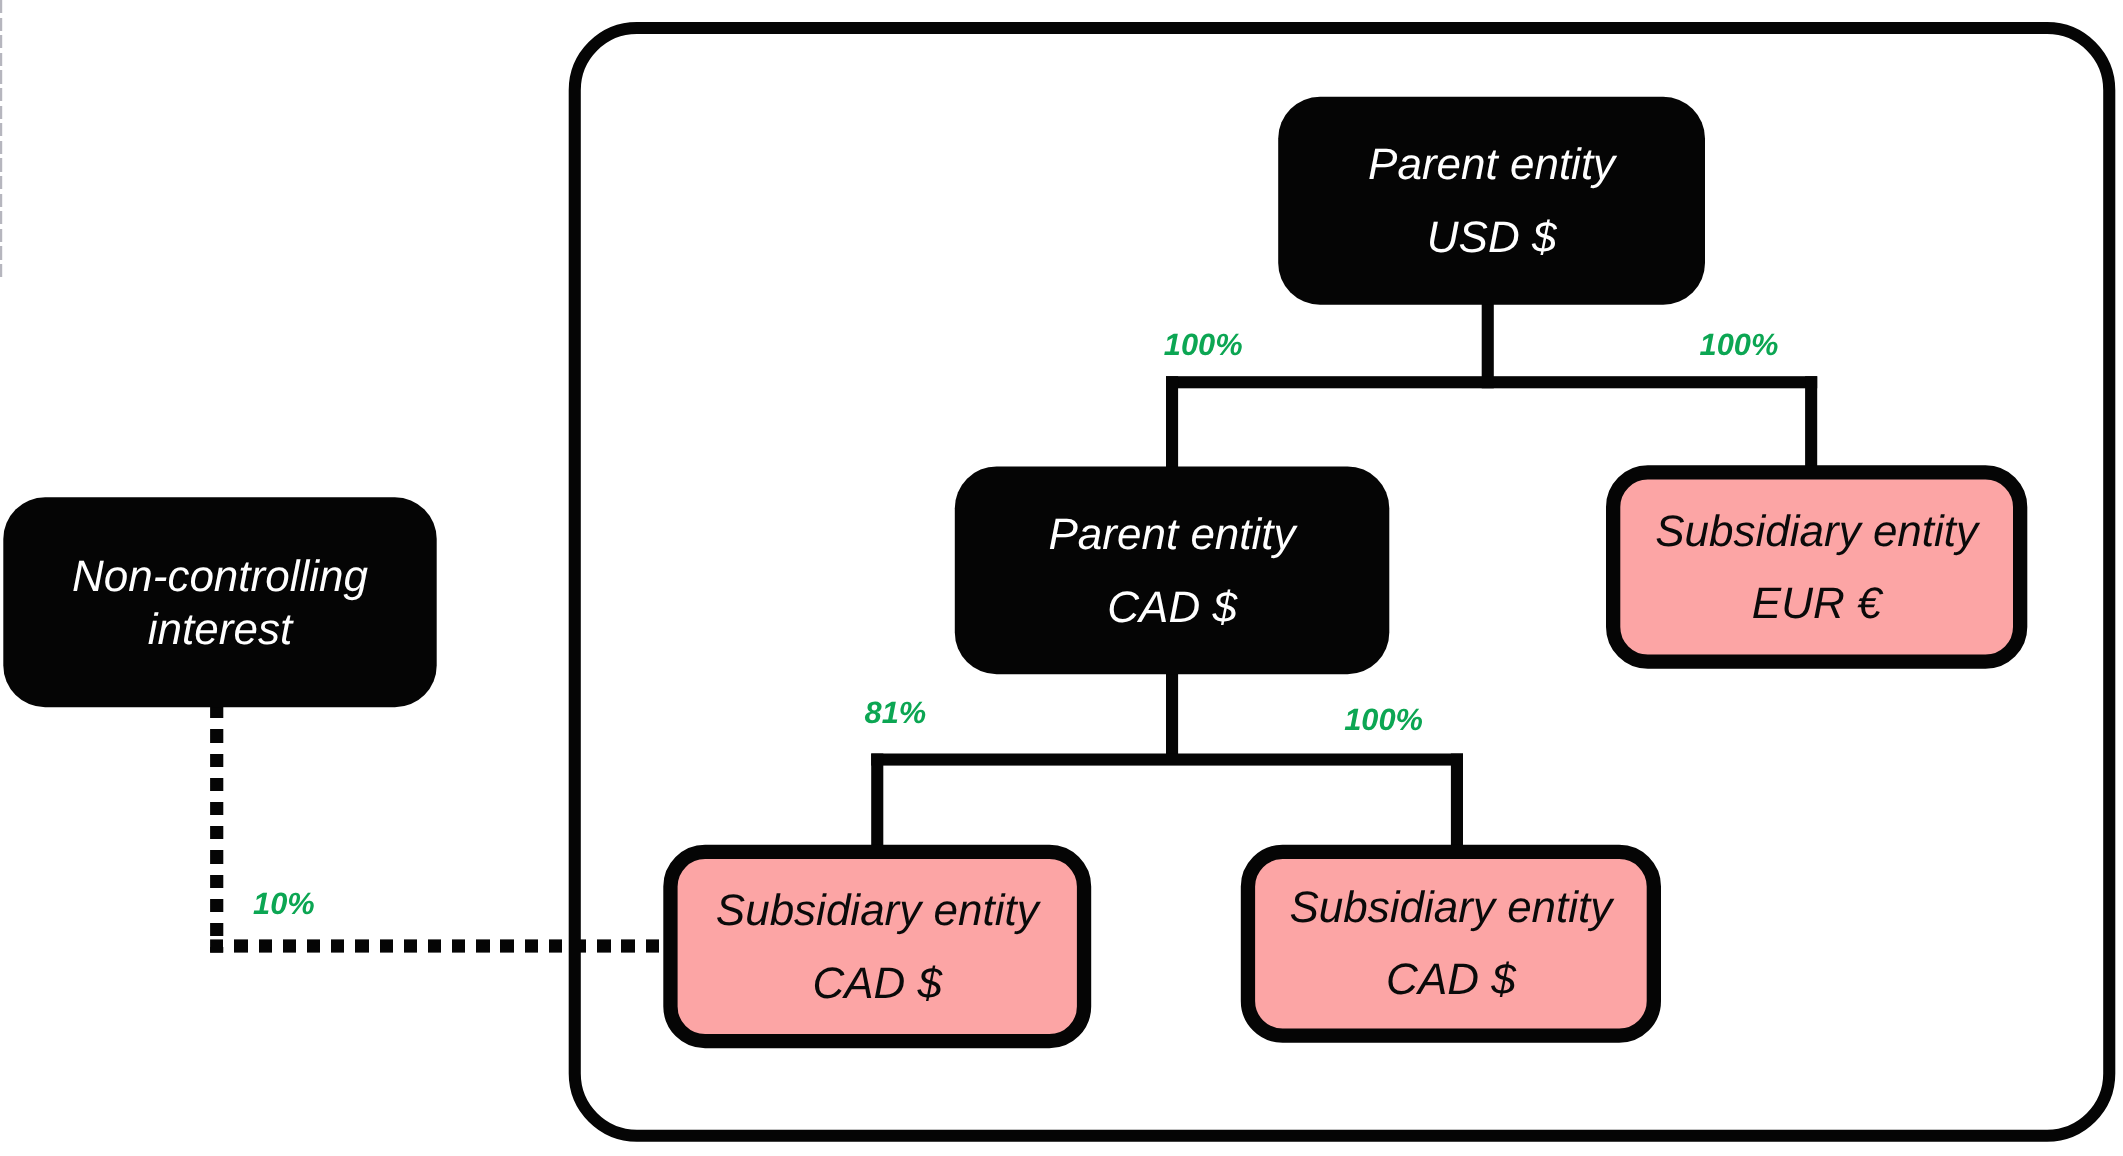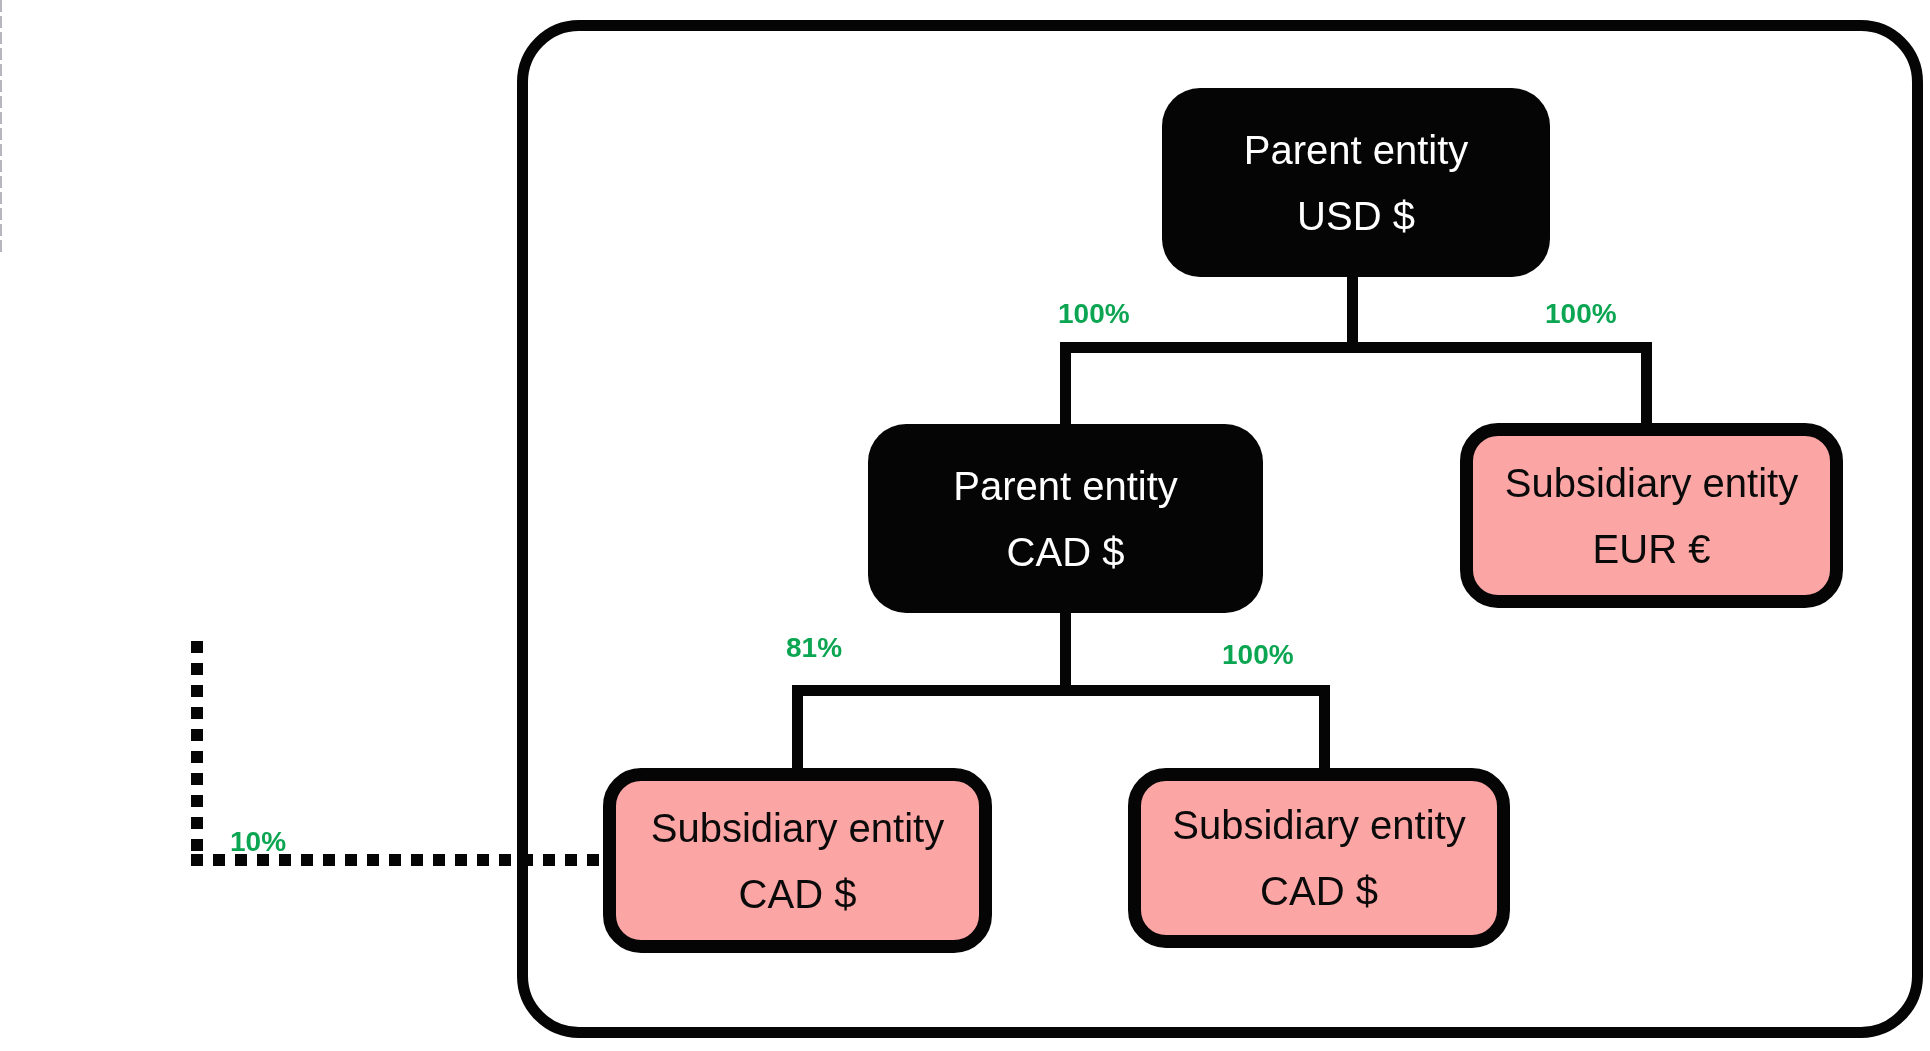--- a/index.html
+++ b/index.html
@@ -7,20 +7,21 @@
     padding: 0;
     background: #ffffff;
   }
   .stage {
     position: relative;
     width: 1930px;
     height: 1051px;
     background: #ffffff;
     font-family: "Liberation Sans", sans-serif;
     overflow: hidden;
+    font-style: italic;
   }
 
   
   .group-border {
     position: absolute;
     left: 517px;
     top: 20px;
     width: 1406px;
     height: 1018px;
     border: 11px solid #050505;
@@ -141,20 +142,24 @@
   <div class="node white" style="left:603px; top:768px; width:389px; height:185px;">
     <div class="nline">Subsidiary entity</div>
     <div class="nline">CAD $</div>
   </div>
 
   <div class="node white" style="left:1128px; top:768px; width:382px; height:180px;">
     <div class="nline">Subsidiary entity</div>
     <div class="nline">CAD $</div>
   </div>
 
+  <div class="node black nci" style="left:3px; top:452px; width:394px; height:191px;">
+    <div class="nline">Non-controlling</div>
+    <div class="nline">interest</div>
+  </div>
 
   <div class="pct" style="left:1058px; top:292px;">100%</div>
   <div class="pct" style="left:1545px; top:292px;">100%</div>
   <div class="pct" style="left:786px; top:626px;">81%</div>
   <div class="pct" style="left:1222px; top:633px;">100%</div>
-  <div class="pct" style="left:230px; top:800px;margin-top:20px;">10%</div>
+  <div class="pct" style="left:230px; top:800px;">10%</div>
 
 </div>
 
 </body></html>

